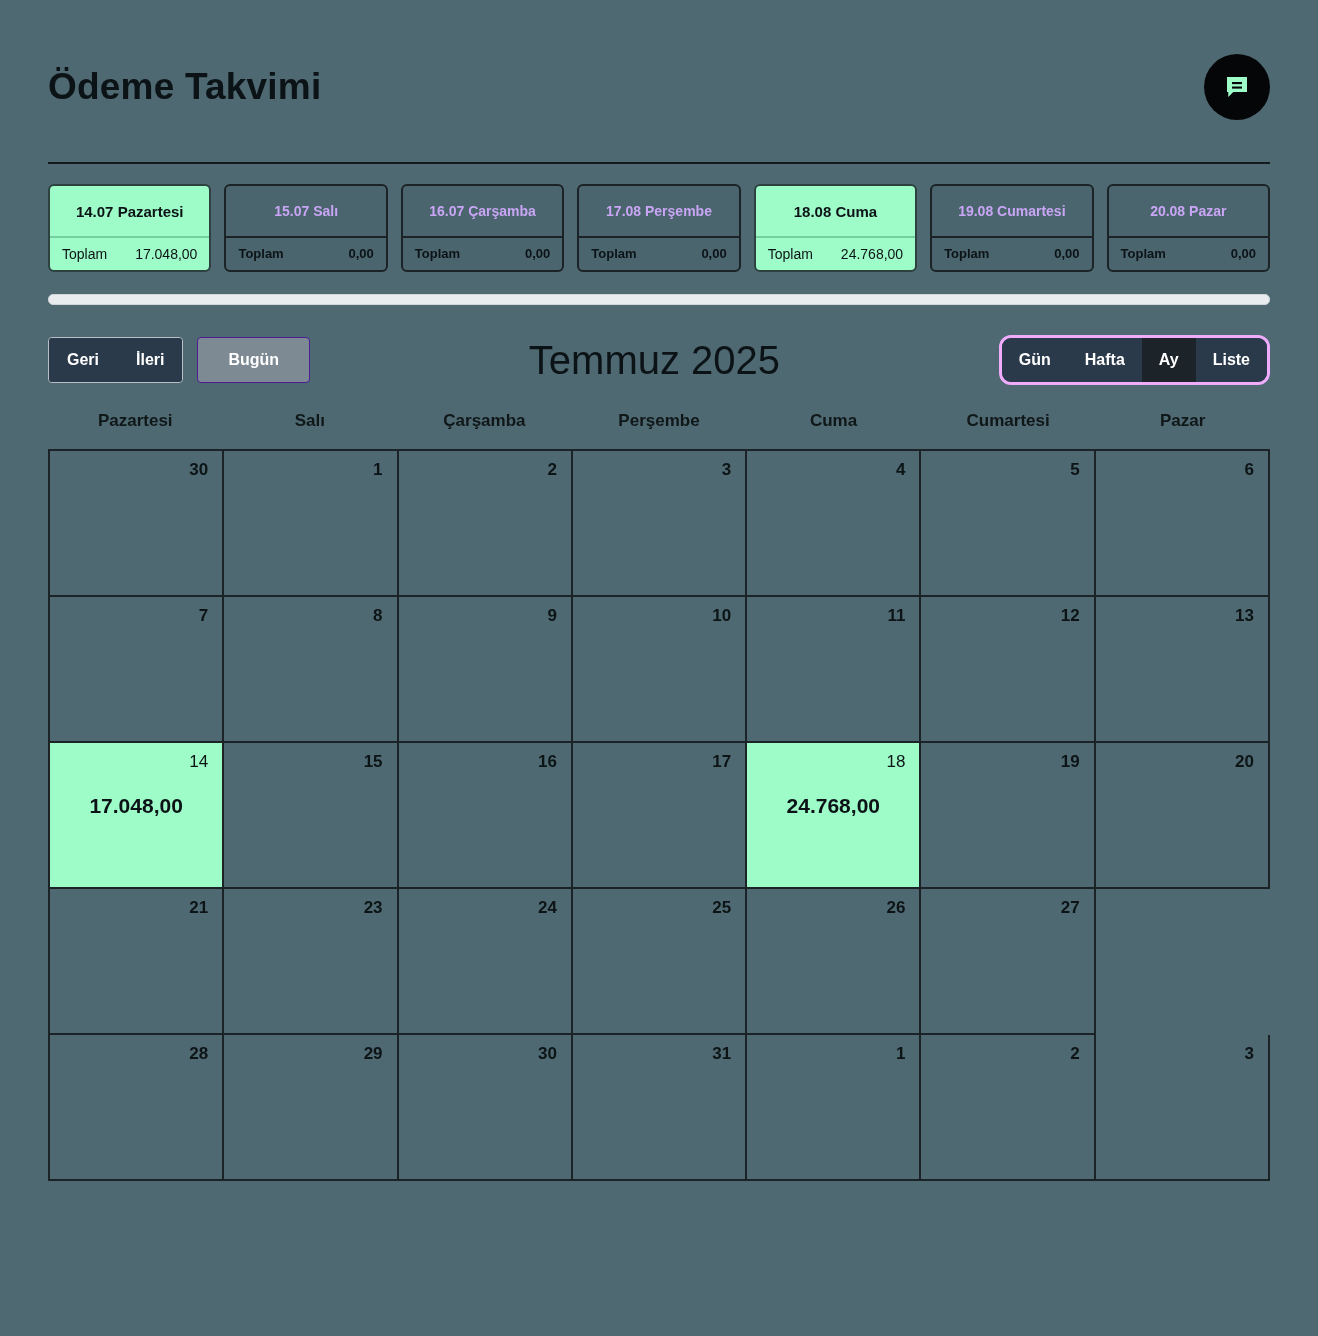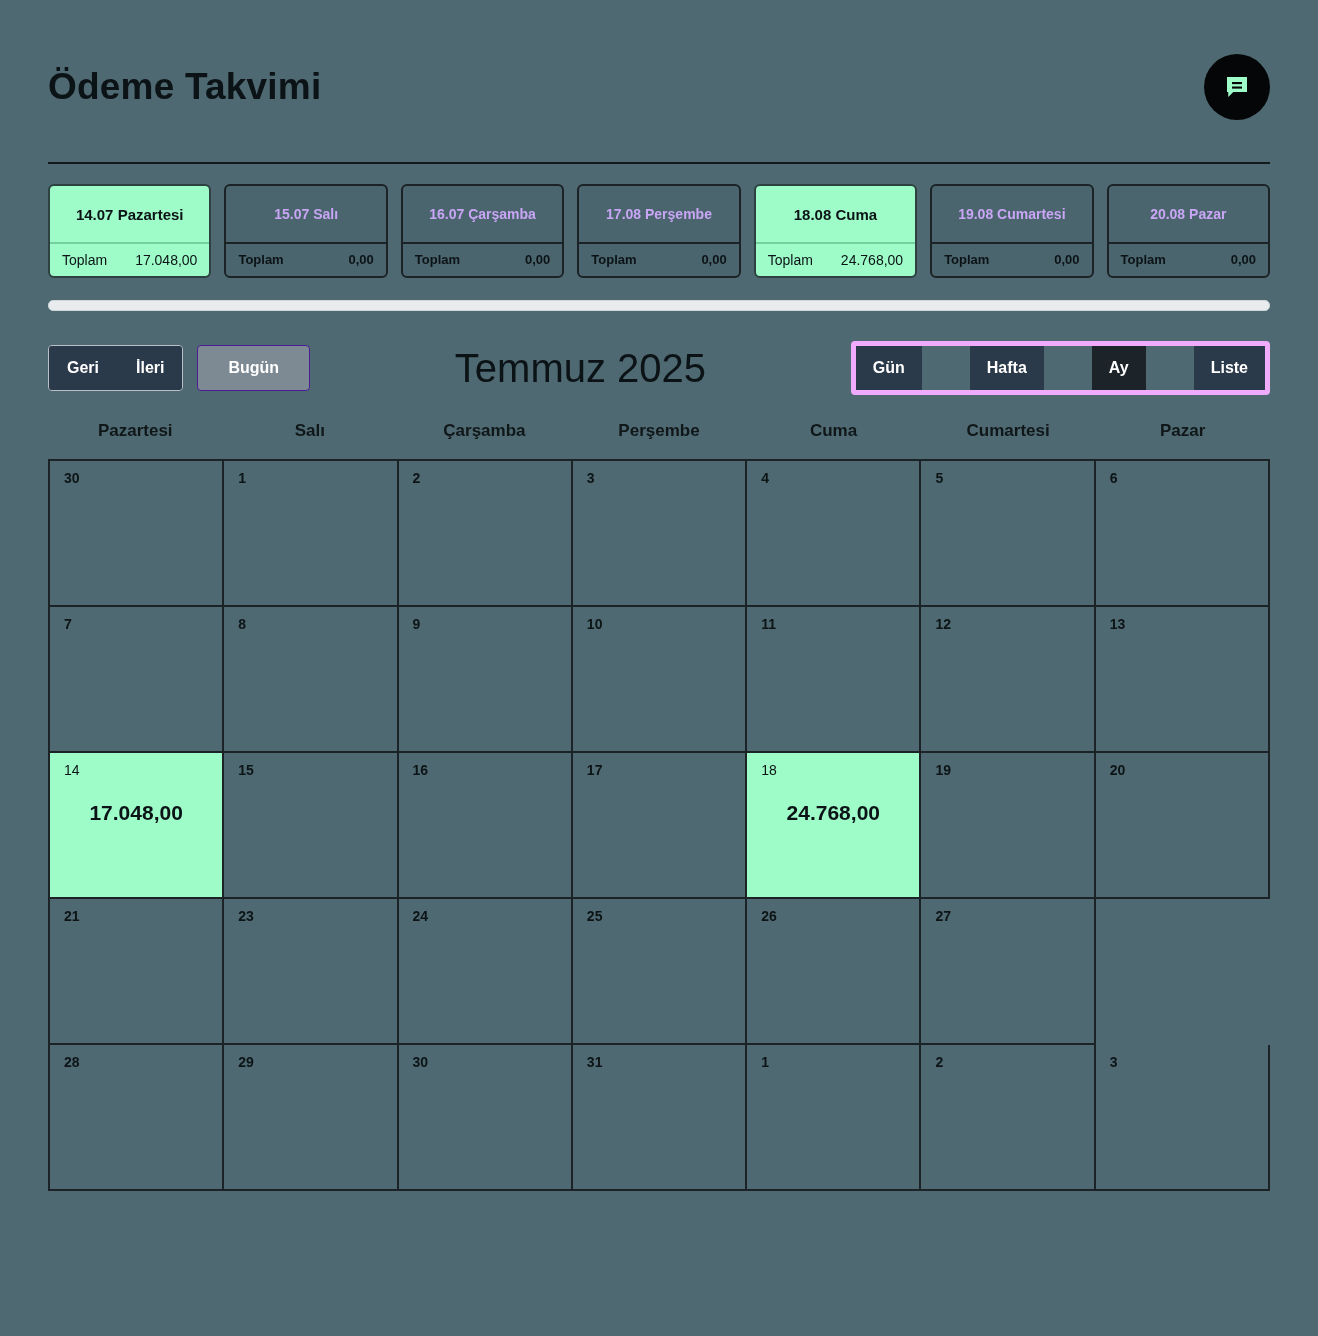--- a/index.html
+++ b/index.html
@@ -95,21 +95,21 @@
   .daycard{
     border:2px solid var(--card-border);
     border-radius:6px;
     background:var(--card-bg);
     overflow:hidden;
     display:flex;
     flex-direction:column;
     cursor:pointer;
   }
   .daycard .dc-head{
-    height:56px;
+    height:50px;
     display:flex;
     align-items:center;
     justify-content:center;
     font-size:14px;
     font-weight:700;
     color:var(--purple);
     padding:0 6px;
     text-align:center;
   }
   .daycard .dc-foot{
@@ -186,24 +186,23 @@
   .cal-title{
     font-size:40px;
     font-weight:400;
     color:#0c1316;
     margin:0;
     text-align:center;
     flex:1;
   }
   .view-group{
     display:flex;
-    border:5px solid #f0abfc;
-    border-radius:4px;
+    border:3px solid #f0abfc;
+    border-radius:12px;
     overflow:hidden;
-    gap:48px;
   }
   .view-group button{
     background:var(--navy);
     color:#fff;
     border:none;
     font-family:inherit;
     font-size:16px;
     font-weight:700;
     padding:13px 17px;
     cursor:pointer;
@@ -237,21 +236,22 @@
     border-right:2px solid var(--grid-line);
     border-bottom:2px solid var(--grid-line);
     min-height:146px;
     padding:10px 14px 12px;
     display:flex;
     flex-direction:column;
     cursor:pointer;
     background:transparent;
   }
   .cal-cell .daynum{
-    font-size:14px;
+    text-align:right;
+    font-size:17px;
     font-weight:700;
     color:#0d1416;
     line-height:1;
   }
   .cal-cell .cell-amount{
     margin-top:24px;
     font-size:21px;
     font-weight:700;
     color:#0c1316;
     text-align:center;

